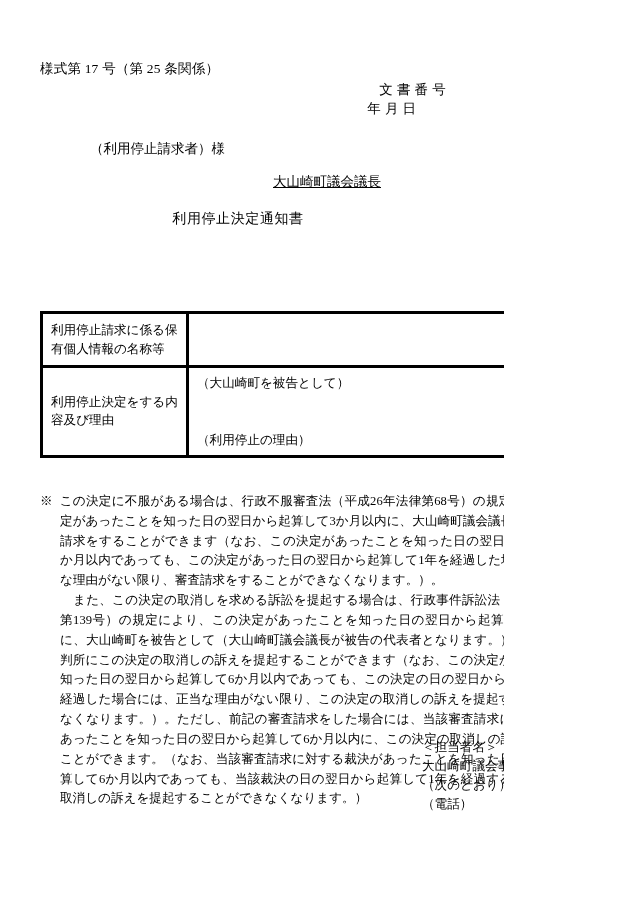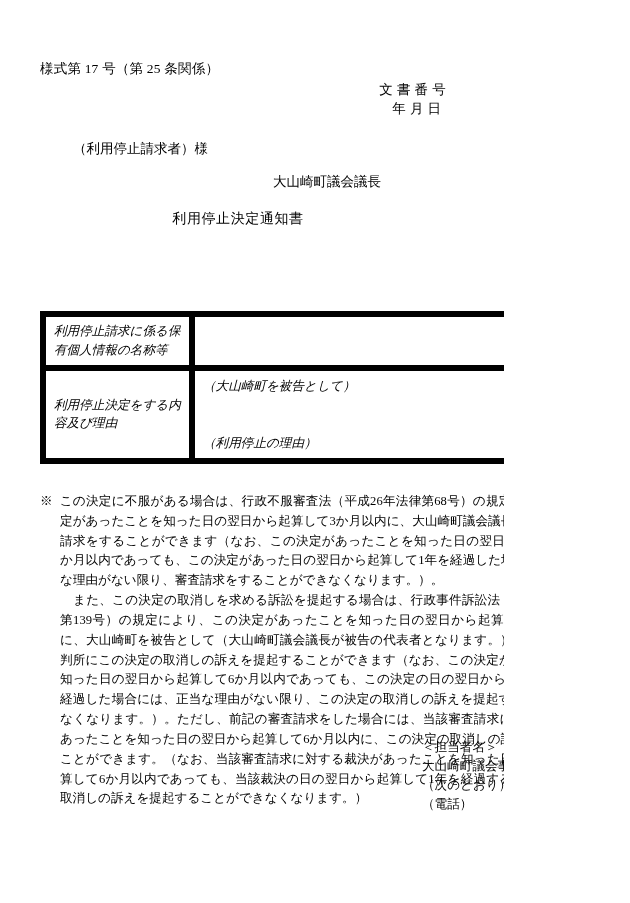--- a/index.html
+++ b/index.html
@@ -32,40 +32,41 @@
   }
   .doc-meta {
     position: absolute;
     right: 54px;
     top: 80px;
     text-align: left;
     font-size: 13.5px;
     line-height: 1.42;
     white-space: nowrap;
   }
-  .doc-meta .line1 { letter-spacing: 4.2px; }
+  .doc-meta .line1 { letter-spacing: 4.2px; margin-left: 25px; }
   .doc-meta .line2 { letter-spacing: 4.2px; padding-left: 13px; }
 
   
   .addressee {
     position: absolute;
-    left: 73px;
+    left: 90px;
     top: 140px;
     font-size: 13.5px;
     white-space: nowrap;
   }
   .issuer {
     position: absolute;
     left: 0;
     right: 0;
     top: 173px;
     text-align: center;
     font-size: 13.5px;
     padding-left: 150px;
     white-space: nowrap;
+    text-decoration: underline;
   }
   .doc-title {
     position: absolute;
     left: 0;
     right: 0;
     top: 210px;
     text-align: center;
     font-size: 14px;
     letter-spacing: 0.6px;
     padding-right: 28px;
@@ -95,26 +96,25 @@
     left: 40px;
     top: 311px;
     width: 536px;
   }
   table.form {
     border-collapse: collapse;
     width: 536px;
     table-layout: fixed;
   }
   table.form td {
-    border: 6px solid #000000;
+    border: 3px solid #000000;
     font-size: 12.6px;
     line-height: 1.5;
     vertical-align: middle;
     padding: 5px 7px 5px 8px;
-    font-style: italic;
   }
   td.label { width: 128px; }
   td.value { width: 406px; vertical-align: top; }
   .r1 { height: 54px; }
   .r2 { height: 36px; }
   .r3 { height: 83px; }
   td.value .v-top { padding-top: 1px; }
   td.value .v-bot { padding-top: 38px; }
   td.label.mid-lab { vertical-align: middle; }
 

